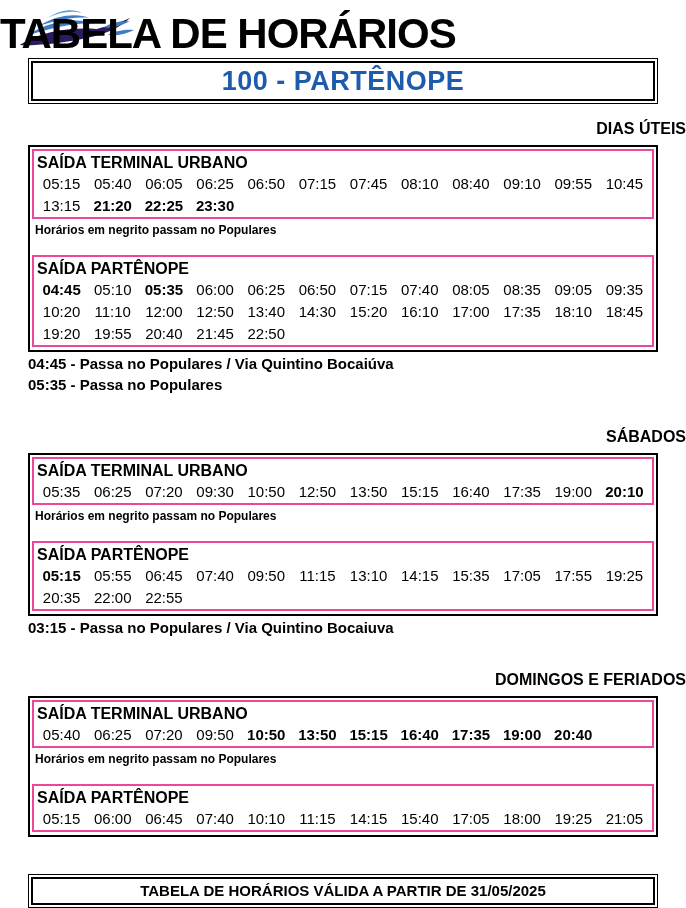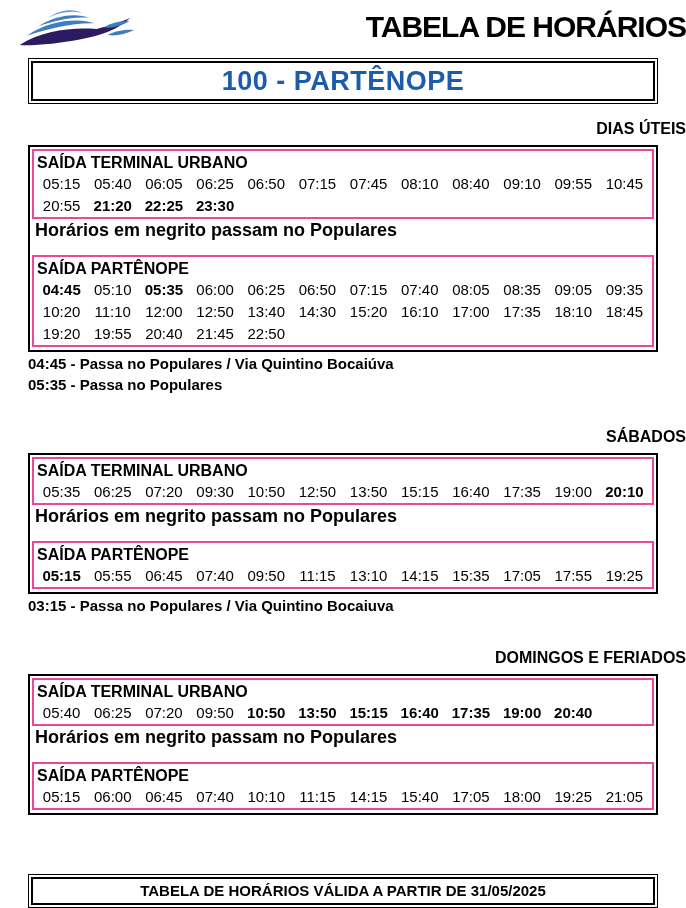--- a/index.html
+++ b/index.html
@@ -5,22 +5,22 @@
   html,body{margin:0;padding:0;}
   body{
     width:686px;height:908px;overflow:hidden;background:#ffffff;
     font-family:"Liberation Sans","DejaVu Sans",sans-serif;color:#000;
     display:flex;flex-direction:column;
   }
   
   .header{position:relative;height:56px;flex-shrink:0;}
   .logo{position:absolute;left:14px;top:6px;width:122px;height:48px;}
   .page-title{
-    position:absolute;left:0;right:0;top:10px;text-align:right;
-    font-size:30px;font-weight:bold;letter-spacing:-1px;white-space:nowrap;
+    position:absolute;left:0;right:0;top:10px;text-align:left;
+    font-size:42px;font-weight:bold;letter-spacing:-1px;white-space:nowrap;
   }
   
   .dbl-outer{border:1px solid #000;padding:2px;margin:2px 28px 0;flex-shrink:0;}
   .dbl-inner{border:2px solid #000;text-align:center;}
   .route-label{
     font-size:27px;font-weight:bold;line-height:36px;
     color:var(--route-blue,#1d5bad);letter-spacing:0.5px;
   }
   .footer-label{font-size:15px;font-weight:bold;line-height:24px;}
   
@@ -30,21 +30,21 @@
   .section-heading{
     text-align:right;font-weight:bold;font-size:16px;margin:0 0 7px;
   }
   .outer-box{border:2px solid #000;margin:0 28px;padding:2px 2px 3px;}
   .table-box{border:2px solid #ec4899;}
   .table-box.second{margin-top:13px;}
   .table-title{font-weight:bold;font-size:16px;line-height:21px;padding:1px 3px 0;}
   .time-row{display:grid;grid-template-columns:repeat(12,1fr);padding:0 2px 1px;}
   .time{text-align:center;font-size:15px;line-height:21px;white-space:nowrap;}
   .time.bold{font-weight:bold;}
-  .inner-note{font-weight:bold;font-size:18px;line-height:19px;padding:2px 3px;}
+  .inner-note{font-weight:bold;font-size:12px;line-height:19px;padding:2px 3px;}
   .outer-note{
     font-weight:bold;font-size:15px;line-height:19px;margin:2px 28px 0;
   }
   .outer-note:first-of-type{margin-top:4px;}
   .spacer{flex:1 1 auto;min-height:6px;}
 </style>
 </head>
 <body>
 
 <div class="header">
@@ -79,21 +79,21 @@
             <span class="time">06:50</span>
             <span class="time">07:15</span>
             <span class="time">07:45</span>
             <span class="time">08:10</span>
             <span class="time">08:40</span>
             <span class="time">09:10</span>
             <span class="time">09:55</span>
             <span class="time">10:45</span>
           </div>
           <div class="time-row">
-            <span class="time">20:55</span>
+            <span class="time">13:15</span>
             <span class="time bold">21:20</span>
             <span class="time bold">22:25</span>
             <span class="time bold">23:30</span>
           </div>
         </div>
         <div class="inner-note">Horários em negrito passam no Populares</div>
         <div class="table-box second">
           <div class="table-title">SAÍDA PARTÊNOPE</div>
           <div class="time-row">
             <span class="time bold">04:45</span>
@@ -165,20 +165,25 @@
             <span class="time">07:40</span>
             <span class="time">09:50</span>
             <span class="time">11:15</span>
             <span class="time">13:10</span>
             <span class="time">14:15</span>
             <span class="time">15:35</span>
             <span class="time">17:05</span>
             <span class="time">17:55</span>
             <span class="time">19:25</span>
           </div>
+          <div class="time-row">
+            <span class="time">20:35</span>
+            <span class="time">22:00</span>
+            <span class="time">22:55</span>
+          </div>
         </div>
       </div>
       <div class="outer-note">03:15 - Passa no Populares / Via Quintino Bocaiuva</div>
     </div>
     <div class="section">
       <div class="section-heading">DOMINGOS E FERIADOS</div>
       <div class="outer-box">
         <div class="table-box">
           <div class="table-title">SAÍDA TERMINAL URBANO</div>
           <div class="time-row">

